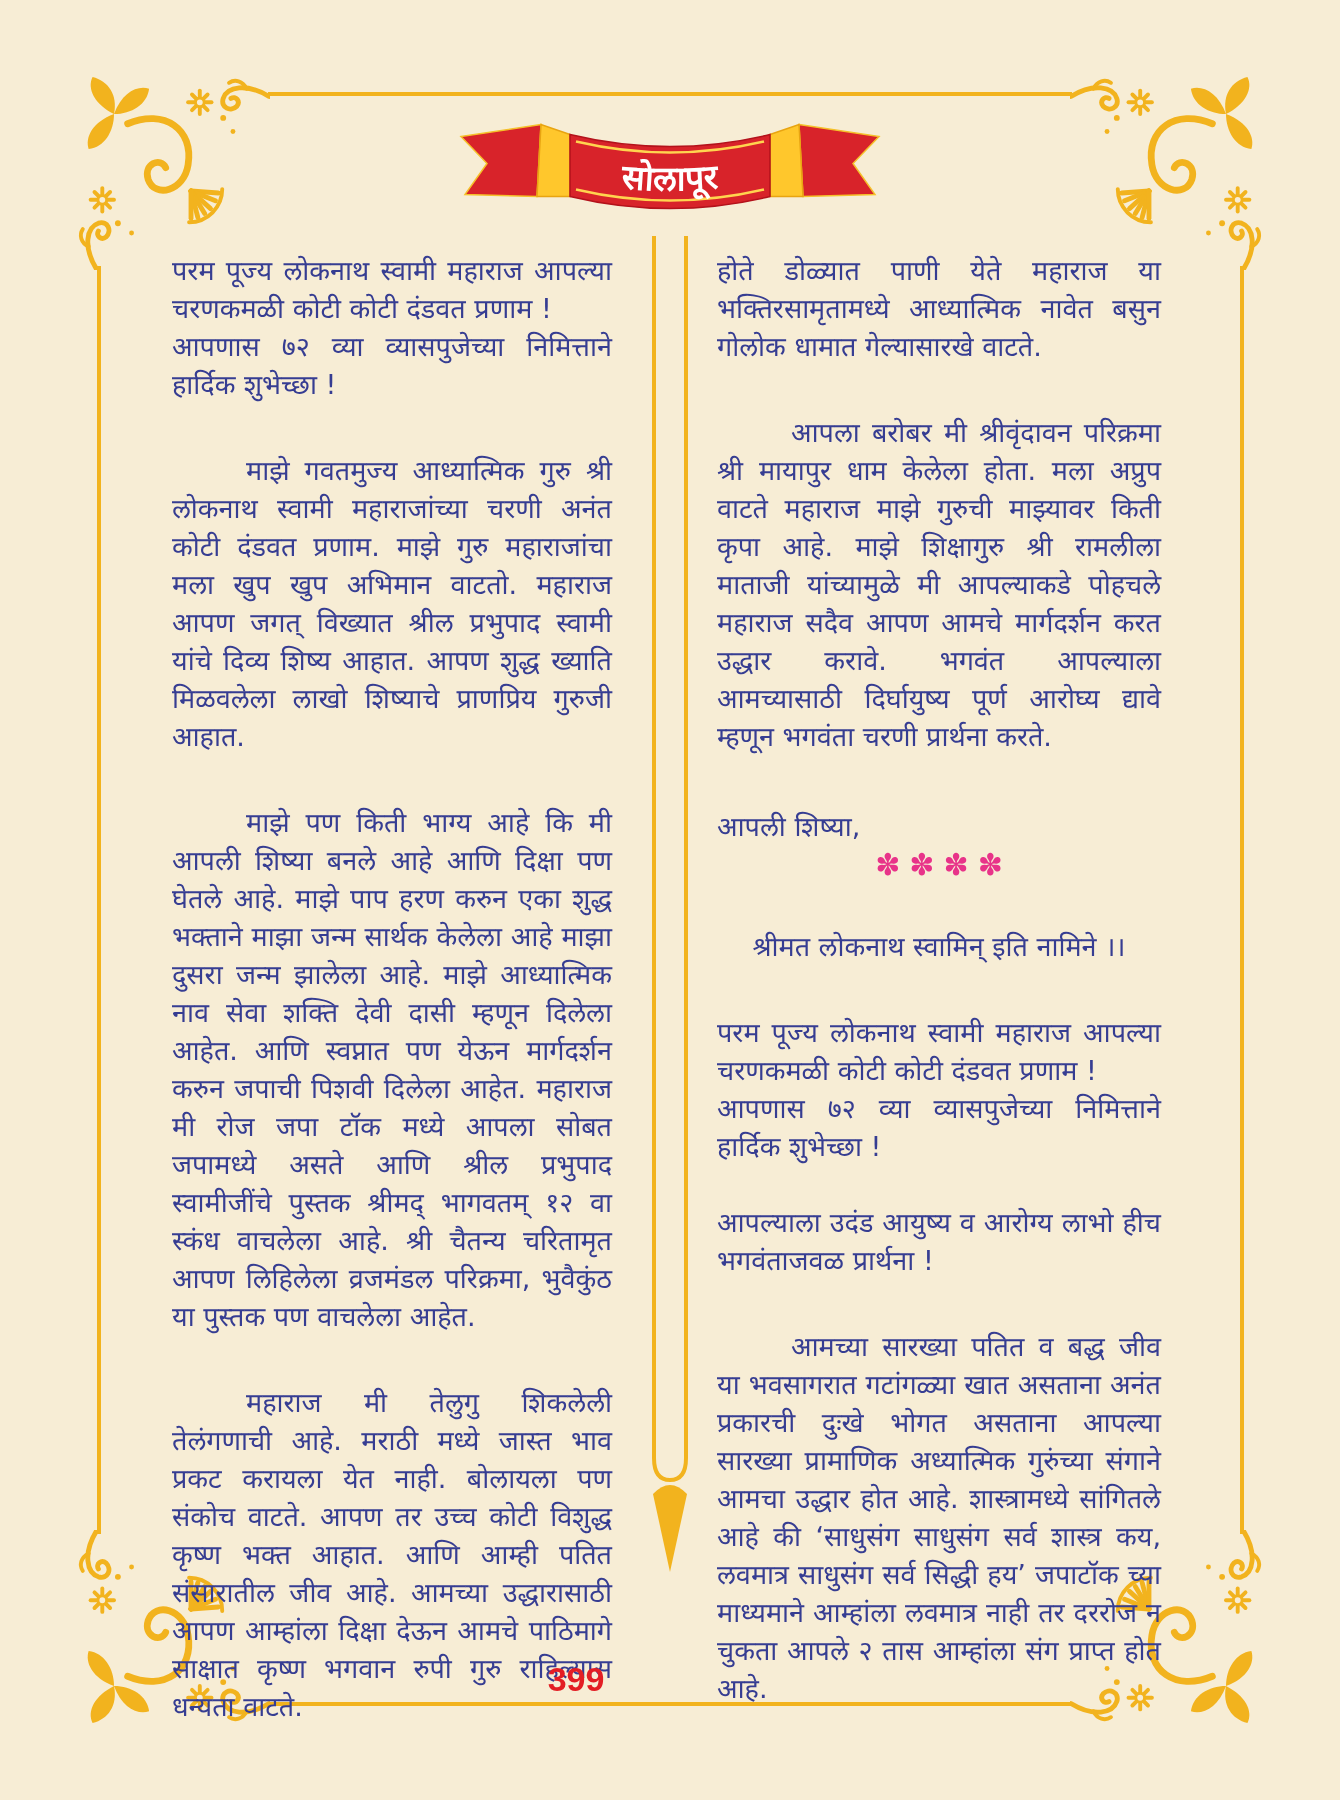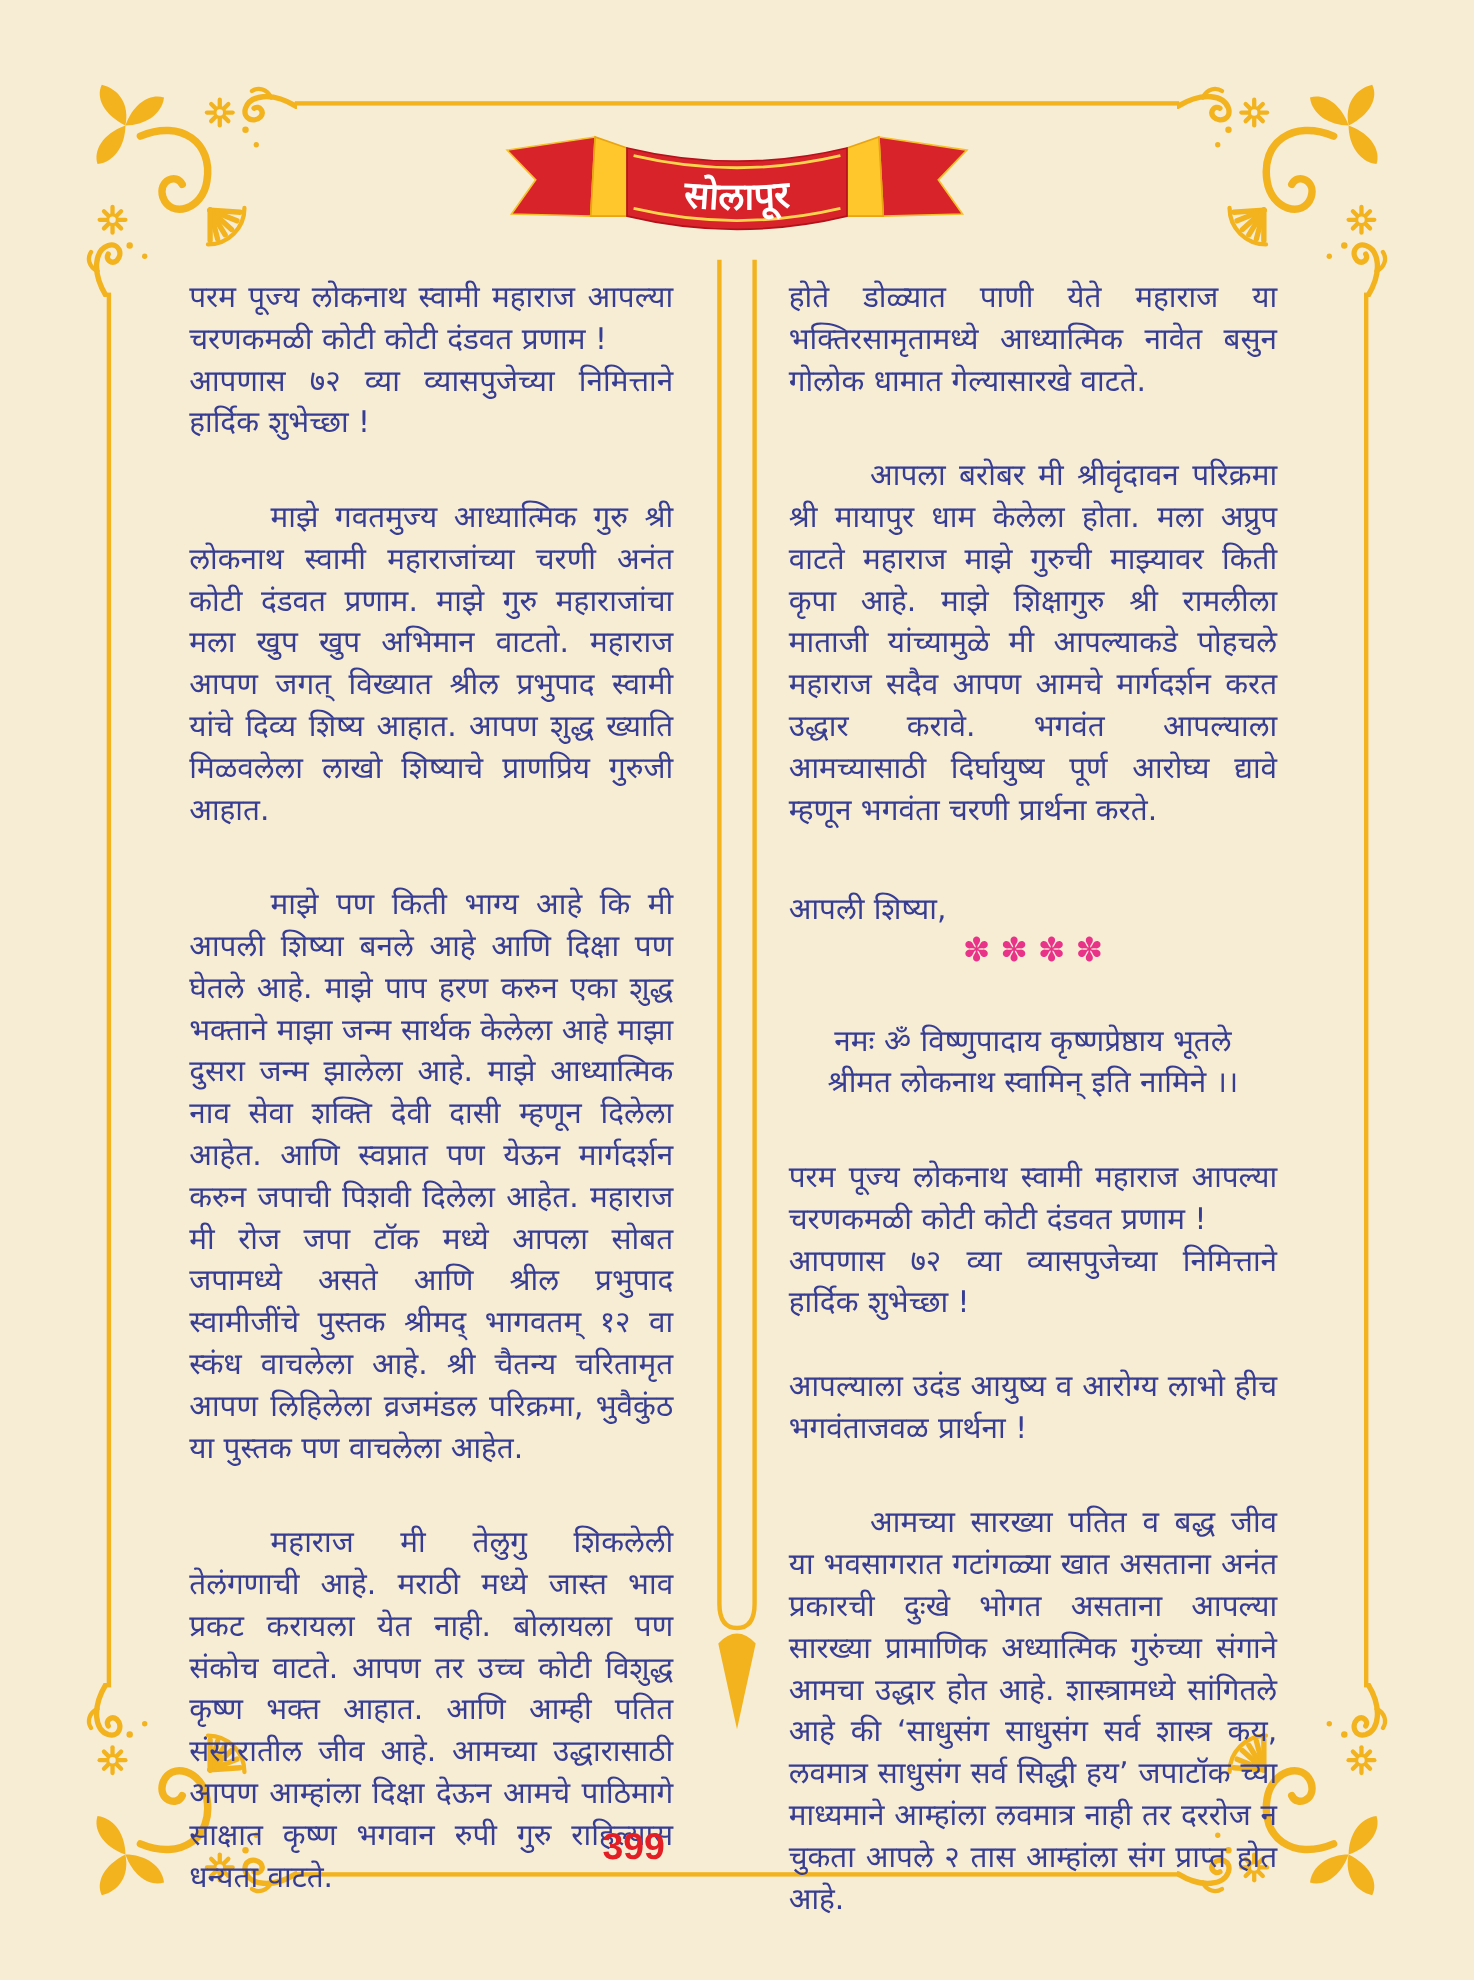--- a/index.html
+++ b/index.html
@@ -139,21 +139,20 @@
     <p class="indent">माझे गवतमुज्य आध्यात्मिक गुरु श्री लोकनाथ स्वामी महाराजांच्या चरणी अनंत कोटी दंडवत प्रणाम. माझे गुरु महाराजांचा मला खुप खुप अभिमान वाटतो. महाराज आपण जगत् विख्यात श्रील प्रभुपाद स्वामी यांचे दिव्य शिष्य आहात. आपण शुद्ध ख्याति मिळवलेला लाखो शिष्याचे प्राणप्रिय गुरुजी आहात.</p>
     <p class="indent">माझे पण किती भाग्य आहे कि मी आपली शिष्या बनले आहे आणि दिक्षा पण घेतले आहे. माझे पाप हरण करुन एका शुद्ध भक्ताने माझा जन्म सार्थक केलेला आहे माझा दुसरा जन्म झालेला आहे. माझे आध्यात्मिक नाव सेवा शक्ति देवी दासी म्हणून दिलेला आहेत. आणि स्वप्नात पण येऊन मार्गदर्शन करुन जपाची पिशवी दिलेला आहेत. महाराज मी रोज जपा टॉक मध्ये आपला सोबत जपामध्ये असते आणि श्रील प्रभुपाद स्वामीजींचे पुस्तक श्रीमद् भागवतम् १२ वा स्कंध वाचलेला आहे. श्री चैतन्य चरितामृत आपण लिहिलेला व्रजमंडल परिक्रमा, भुवैकुंठ या पुस्तक पण वाचलेला आहेत.</p>
     <p class="indent">महाराज मी तेलुगु शिकलेली तेलंगणाची आहे. मराठी मध्ये जास्त भाव प्रकट करायला येत नाही. बोलायला पण संकोच वाटते. आपण तर उच्च कोटी विशुद्ध कृष्ण भक्त आहात. आणि आम्ही पतित संसारातील जीव आहे. आमच्या उद्धारासाठी आपण आम्हांला दिक्षा देऊन आमचे पाठिमागे साक्षात कृष्ण भगवान रुपी गुरु राहिल्यास धन्यता वाटते.</p>
   </div>
 
   <div class="col right-col">
     <p>होते डोळ्यात पाणी येते महाराज या भक्तिरसामृतामध्ये आध्यात्मिक नावेत बसुन गोलोक धामात गेल्यासारखे वाटते.</p>
     <p class="indent gap52">आपला बरोबर मी श्रीवृंदावन परिक्रमा श्री मायापुर धाम केलेला होता. मला अप्रुप वाटते महाराज माझे गुरुची माझ्यावर किती कृपा आहे. माझे शिक्षागुरु श्री रामलीला माताजी यांच्यामुळे मी आपल्याकडे पोहचले महाराज सदैव आपण आमचे मार्गदर्शन करत उद्धार करावे. भगवंत आपल्याला आमच्यासाठी दिर्घायुष्य पूर्ण आरोघ्य द्यावे म्हणून भगवंता चरणी प्रार्थना करते.</p>
     <p class="signoff">आपली शिष्या,</p>
     <p class="separator gap44">✽✽✽✽</p>
-    <p class="center">नमः ॐ विष्णुपादाय कृष्णप्रेष्ठाय भूतले</p>
     <p class="center gap48">श्रीमत लोकनाथ स्वामिन् इति नामिने ।।</p>
     <p>परम पूज्य लोकनाथ स्वामी महाराज आपल्या चरणकमळी कोटी कोटी दंडवत प्रणाम !</p>
     <p class="gap38">आपणास ७२ व्या व्यासपुजेच्या निमित्ताने हार्दिक शुभेच्छा !</p>
     <p>आपल्याला उदंड आयुष्य व आरोग्य लाभो हीच भगवंताजवळ प्रार्थना !</p>
     <p class="indent">आमच्या सारख्या पतित व बद्ध जीव या भवसागरात गटांगळ्या खात असताना अनंत प्रकारची दुःखे भोगत असताना आपल्या सारख्या प्रामाणिक अध्यात्मिक गुरुंच्या संगाने आमचा उद्धार होत आहे. शास्त्रामध्ये सांगितले आहे की ‘साधुसंग साधुसंग सर्व शास्त्र कय, लवमात्र साधुसंग सर्व सिद्धी हय’ जपाटॉक च्या माध्यमाने आम्हांला लवमात्र नाही तर दररोज न चुकता आपले २ तास आम्हांला संग प्राप्त होत आहे.</p>
   </div>
 
   <div class="page-num">399</div>
 
 </div>

